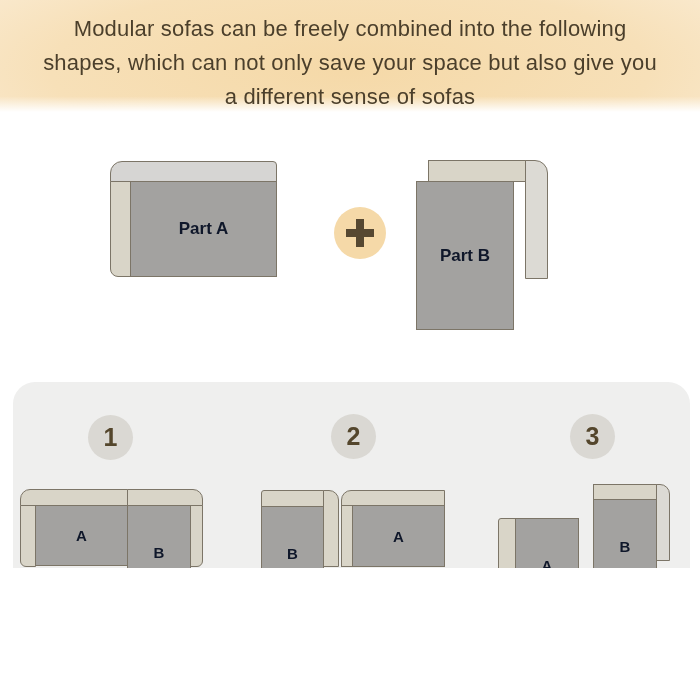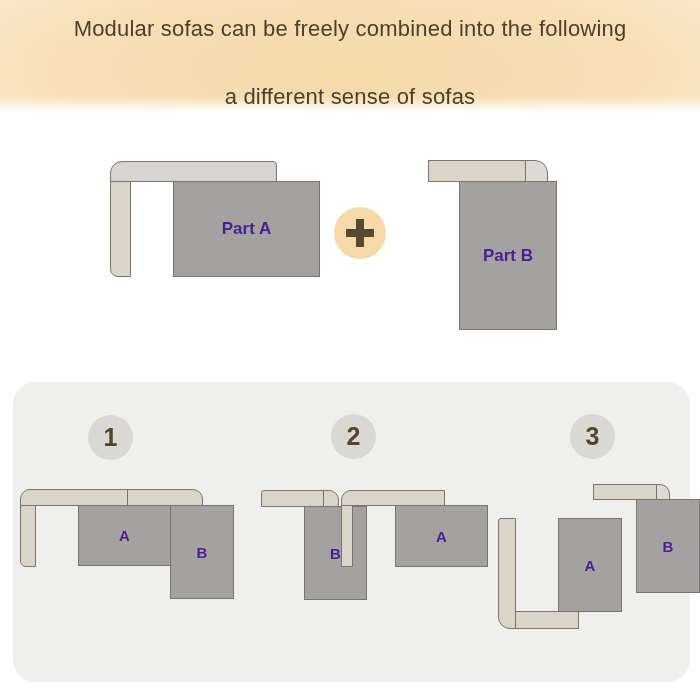--- a/index.html
+++ b/index.html
@@ -1,38 +1,38 @@
 <!DOCTYPE html>
 <html><head>
 <meta charset="utf-8">
 <style>
   html,body { margin:0; padding:0; background:#ffffff; }
   .page {
-    position:relative; width:700px; height:700px; overflow:hidden;
+    position:relative; width:700px; height:568px; overflow:hidden;
     background:#ffffff;
     font-family:"Liberation Sans", sans-serif;
   }
 
   
   .header {
     position:absolute; left:0; top:0; width:700px; height:112px;
     background:
       linear-gradient(180deg, rgba(255,255,255,0) 86%, #ffffff 100%),
       radial-gradient(95% 170% at 50% 62%, #f5d9a8 0%, #f7e0b8 45%, #fbeed9 78%, #fefaf2 100%);
   }
   .header-line {
     position:absolute; left:0; width:700px; text-align:center;
     color:#4b3f2b; font-size:22px; font-weight:500; letter-spacing:0.2px;
   }
   .hl1 { top:16px; } .hl2 { top:50px; } .hl3 { top:84px; }
 
   
   .seg { position:absolute; box-sizing:border-box; border:1px solid #7c7567; }
   .seat { background:#a3a2a0; display:flex; align-items:center; justify-content:center;
-          color:#4c1d95; font-weight:bold;margin-left:43px; }
+          color:#0f172a; font-weight:bold; }
   .warm { background:#d9d5c8; }
   .cool { background:#d6d5d3; }
   .cool2 { background:#dcdad4; }
   .big-label { font-size:17px; }
   .small-label { font-size:15px; }
 
   
   .plus-circle {
     position:absolute; left:334px; top:207px; width:52px; height:52px;
     border-radius:50%; background:#f5d9a8;
@@ -52,20 +52,21 @@
     color:#54462c; font-weight:bold; font-size:25px;
   }
 </style>
 </head>
 <body>
 
 <div class="page">
 
   <div class="header">
     <div class="header-line hl1">Modular sofas can be freely combined into the following</div>
+    <div class="header-line hl2">shapes, which can not only save your space but also give you</div>
     <div class="header-line hl3">a different sense of sofas</div>
   </div>
 
   <div>
 
     <div class="seg cool" style="left:110px; top:161px; width:167px; height:21px; border-radius:12px 4px 0 0;"></div>
     <div class="seg warm" style="left:110px; top:181px; width:21px; height:96px; border-radius:0 0 0 8px;"></div>
     <div class="seg seat big-label" style="left:130px; top:181px; width:147px; height:96px;">
       <span>Part A</span>
     </div>

